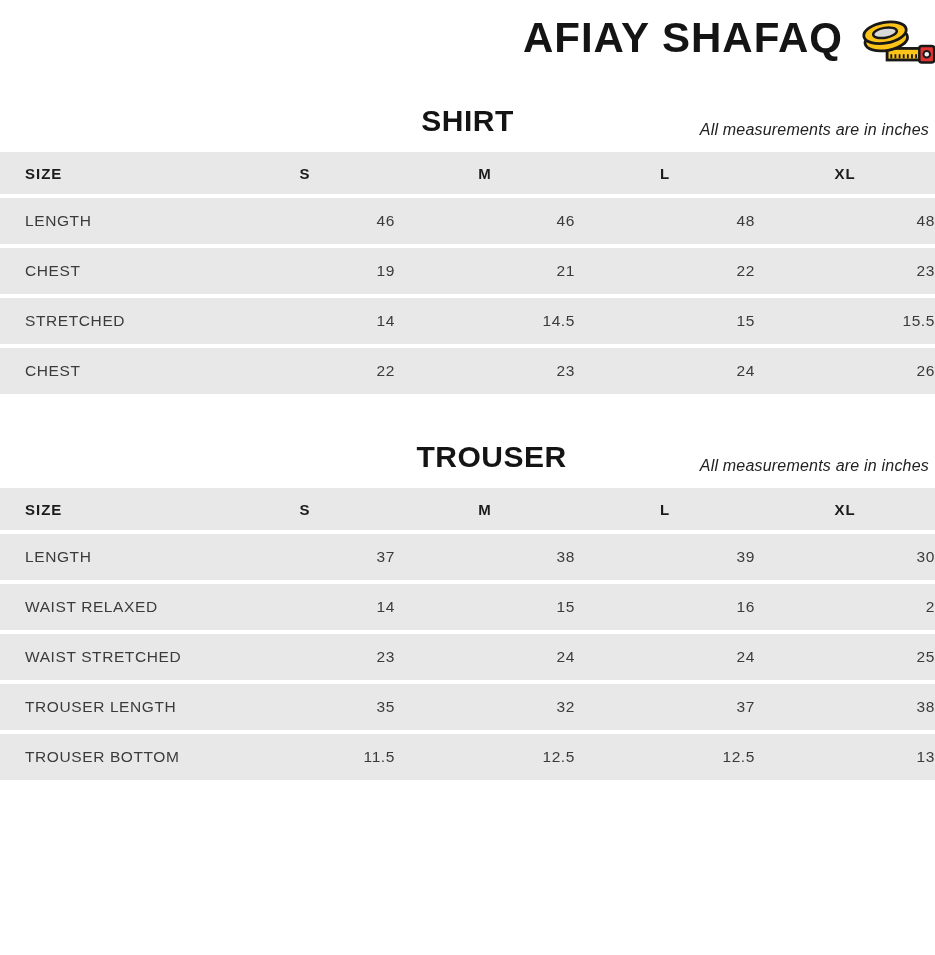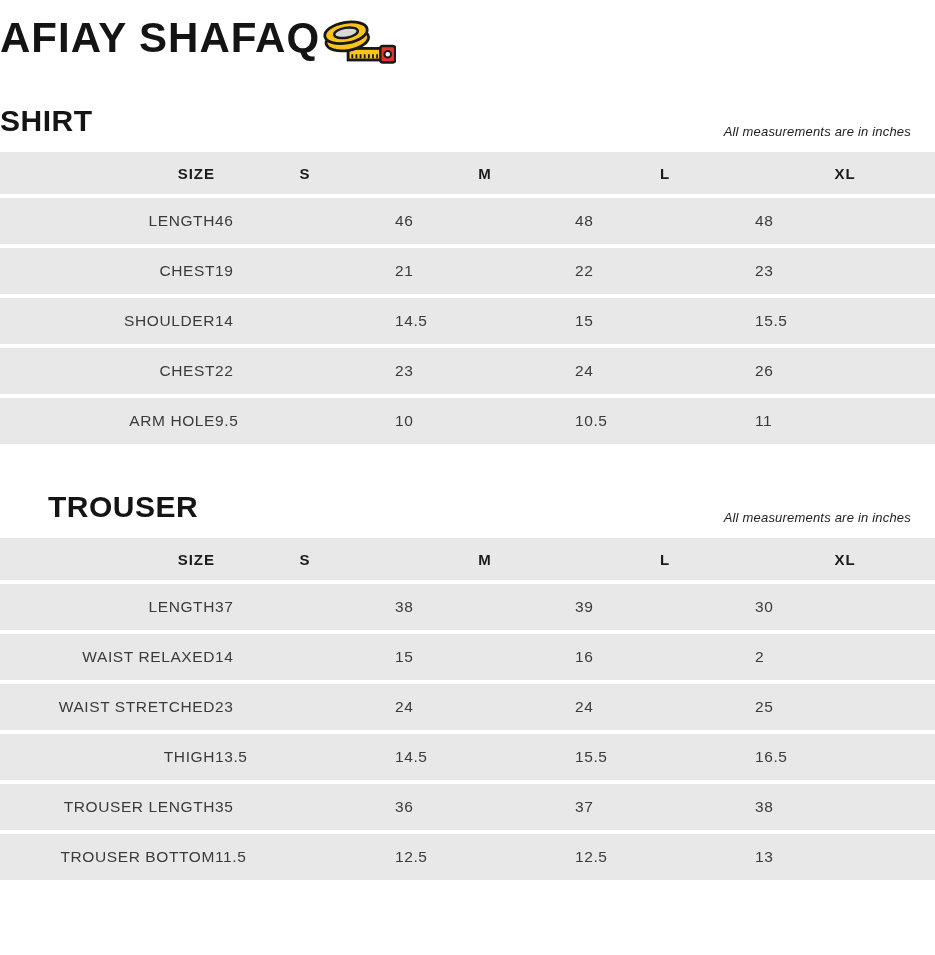--- a/index.html
+++ b/index.html
@@ -12,61 +12,61 @@
   }
   *{box-sizing:border-box;}
   html,body{margin:0;padding:0;background:#fff;}
   body{font-family:"Liberation Sans", sans-serif;}
   .page{
     width:935px;height:955px;background:#ffffff;
     overflow:hidden;position:relative;margin:0 auto;
   }
   
   .page-header{
-    display:flex;justify-content:flex-start;align-items:center;
-    padding-top:3px;height:72px;
+    display:flex;justify-content:flex-end;align-items:center;
+    gap:16px;padding-top:3px;height:72px;
   }
   .page-title{
     margin:0;font-size:42px;font-weight:800;letter-spacing:1px;
     color:var(--heading-text);
   }
   .tape-icon{width:76px;height:52px;margin-top:6px;}
   .tape-body{fill:var(--tape-yellow);stroke:#181818;stroke-width:3.4;}
   .tape-hole{fill:var(--tape-inner-gray);stroke:#181818;stroke-width:3;}
   .tape-cap{fill:var(--tape-red);stroke:#181818;stroke-width:3;}
   .tape-dot{fill:#f2f2f2;stroke:#181818;stroke-width:2.4;}
   .tape-tick{fill:#181818;}
   
   .section-head{position:relative;height:42px;}
   .section-head.first{margin-top:28px;}
   .section-head.second{margin-top:38px;padding-left:48px;}
   .section-title{
-    margin:0;text-align:left;font-size:30px;font-weight:800;
+    margin:0;text-align:center;font-size:30px;font-weight:800;
     letter-spacing:0.5px;color:var(--heading-text);line-height:42px;
   }
   .measure-note{
-    position:absolute;right:24px;bottom:3px;
-    font-size:13px;font-style:italic;color:#222222;letter-spacing:0.2px;
+    position:absolute;right:6px;bottom:3px;
+    font-size:16px;font-style:italic;color:#222222;letter-spacing:0.2px;
   }
   
   table.size-table{
     width:100%;border-collapse:separate;border-spacing:0 4px;
     margin-top:6px;table-layout:fixed;
   }
   .size-table th,.size-table td{background:var(--row-bg);}
   .size-table th{
     height:42px;font-size:15px;font-weight:bold;letter-spacing:1px;
     color:#1c1c1c;text-align:center;padding:0;
   }
   .size-table td{
     height:46px;font-size:15.5px;font-weight:300;letter-spacing:0.6px;
-    color:var(--data-text);text-align:left;padding:0;
+    color:var(--data-text);text-align:right;padding:0;
   }
   .size-table th.label-col,.size-table td.label-col{
-    width:215px;text-align:right;padding-left:25px;
+    width:215px;text-align:left;padding-left:25px;
   }
 </style>
 </head>
 <body>
 
 <div class="page">
 
   <header class="page-header">
     <h1 class="page-title">AFIAY SHAFAQ</h1>
     <svg class="tape-icon" viewBox="0 0 92 62" aria-hidden="true">
@@ -119,39 +119,32 @@
               <td class="val-col">48</td>
             </tr>
             <tr>
               <td class="label-col">CHEST</td>
               <td class="val-col">19</td>
               <td class="val-col">21</td>
               <td class="val-col">22</td>
               <td class="val-col">23</td>
             </tr>
             <tr>
-              <td class="label-col">SHOULDER</td>
+              <td class="label-col">STRETCHED</td>
               <td class="val-col">14</td>
               <td class="val-col">14.5</td>
               <td class="val-col">15</td>
               <td class="val-col">15.5</td>
             </tr>
             <tr>
               <td class="label-col">CHEST</td>
               <td class="val-col">22</td>
               <td class="val-col">23</td>
               <td class="val-col">24</td>
               <td class="val-col">26</td>
-            </tr>
-            <tr>
-              <td class="label-col">ARM HOLE</td>
-              <td class="val-col">9.5</td>
-              <td class="val-col">10</td>
-              <td class="val-col">10.5</td>
-              <td class="val-col">11</td>
             </tr>
           </tbody>
       </table>
     </section>
 
     <section>
       <div class="section-head second">
         <h2 class="section-title">TROUSER</h2>
         <span class="measure-note">All measurements are in inches</span>
       </div>
@@ -181,30 +174,23 @@
               <td class="val-col">2</td>
             </tr>
             <tr>
               <td class="label-col">WAIST STRETCHED</td>
               <td class="val-col">23</td>
               <td class="val-col">24</td>
               <td class="val-col">24</td>
               <td class="val-col">25</td>
             </tr>
             <tr>
-              <td class="label-col">THIGH</td>
-              <td class="val-col">13.5</td>
-              <td class="val-col">14.5</td>
-              <td class="val-col">15.5</td>
-              <td class="val-col">16.5</td>
-            </tr>
-            <tr>
               <td class="label-col">TROUSER LENGTH</td>
               <td class="val-col">35</td>
-              <td class="val-col">36</td>
+              <td class="val-col">32</td>
               <td class="val-col">37</td>
               <td class="val-col">38</td>
             </tr>
             <tr>
               <td class="label-col">TROUSER BOTTOM</td>
               <td class="val-col">11.5</td>
               <td class="val-col">12.5</td>
               <td class="val-col">12.5</td>
               <td class="val-col">13</td>
             </tr>

